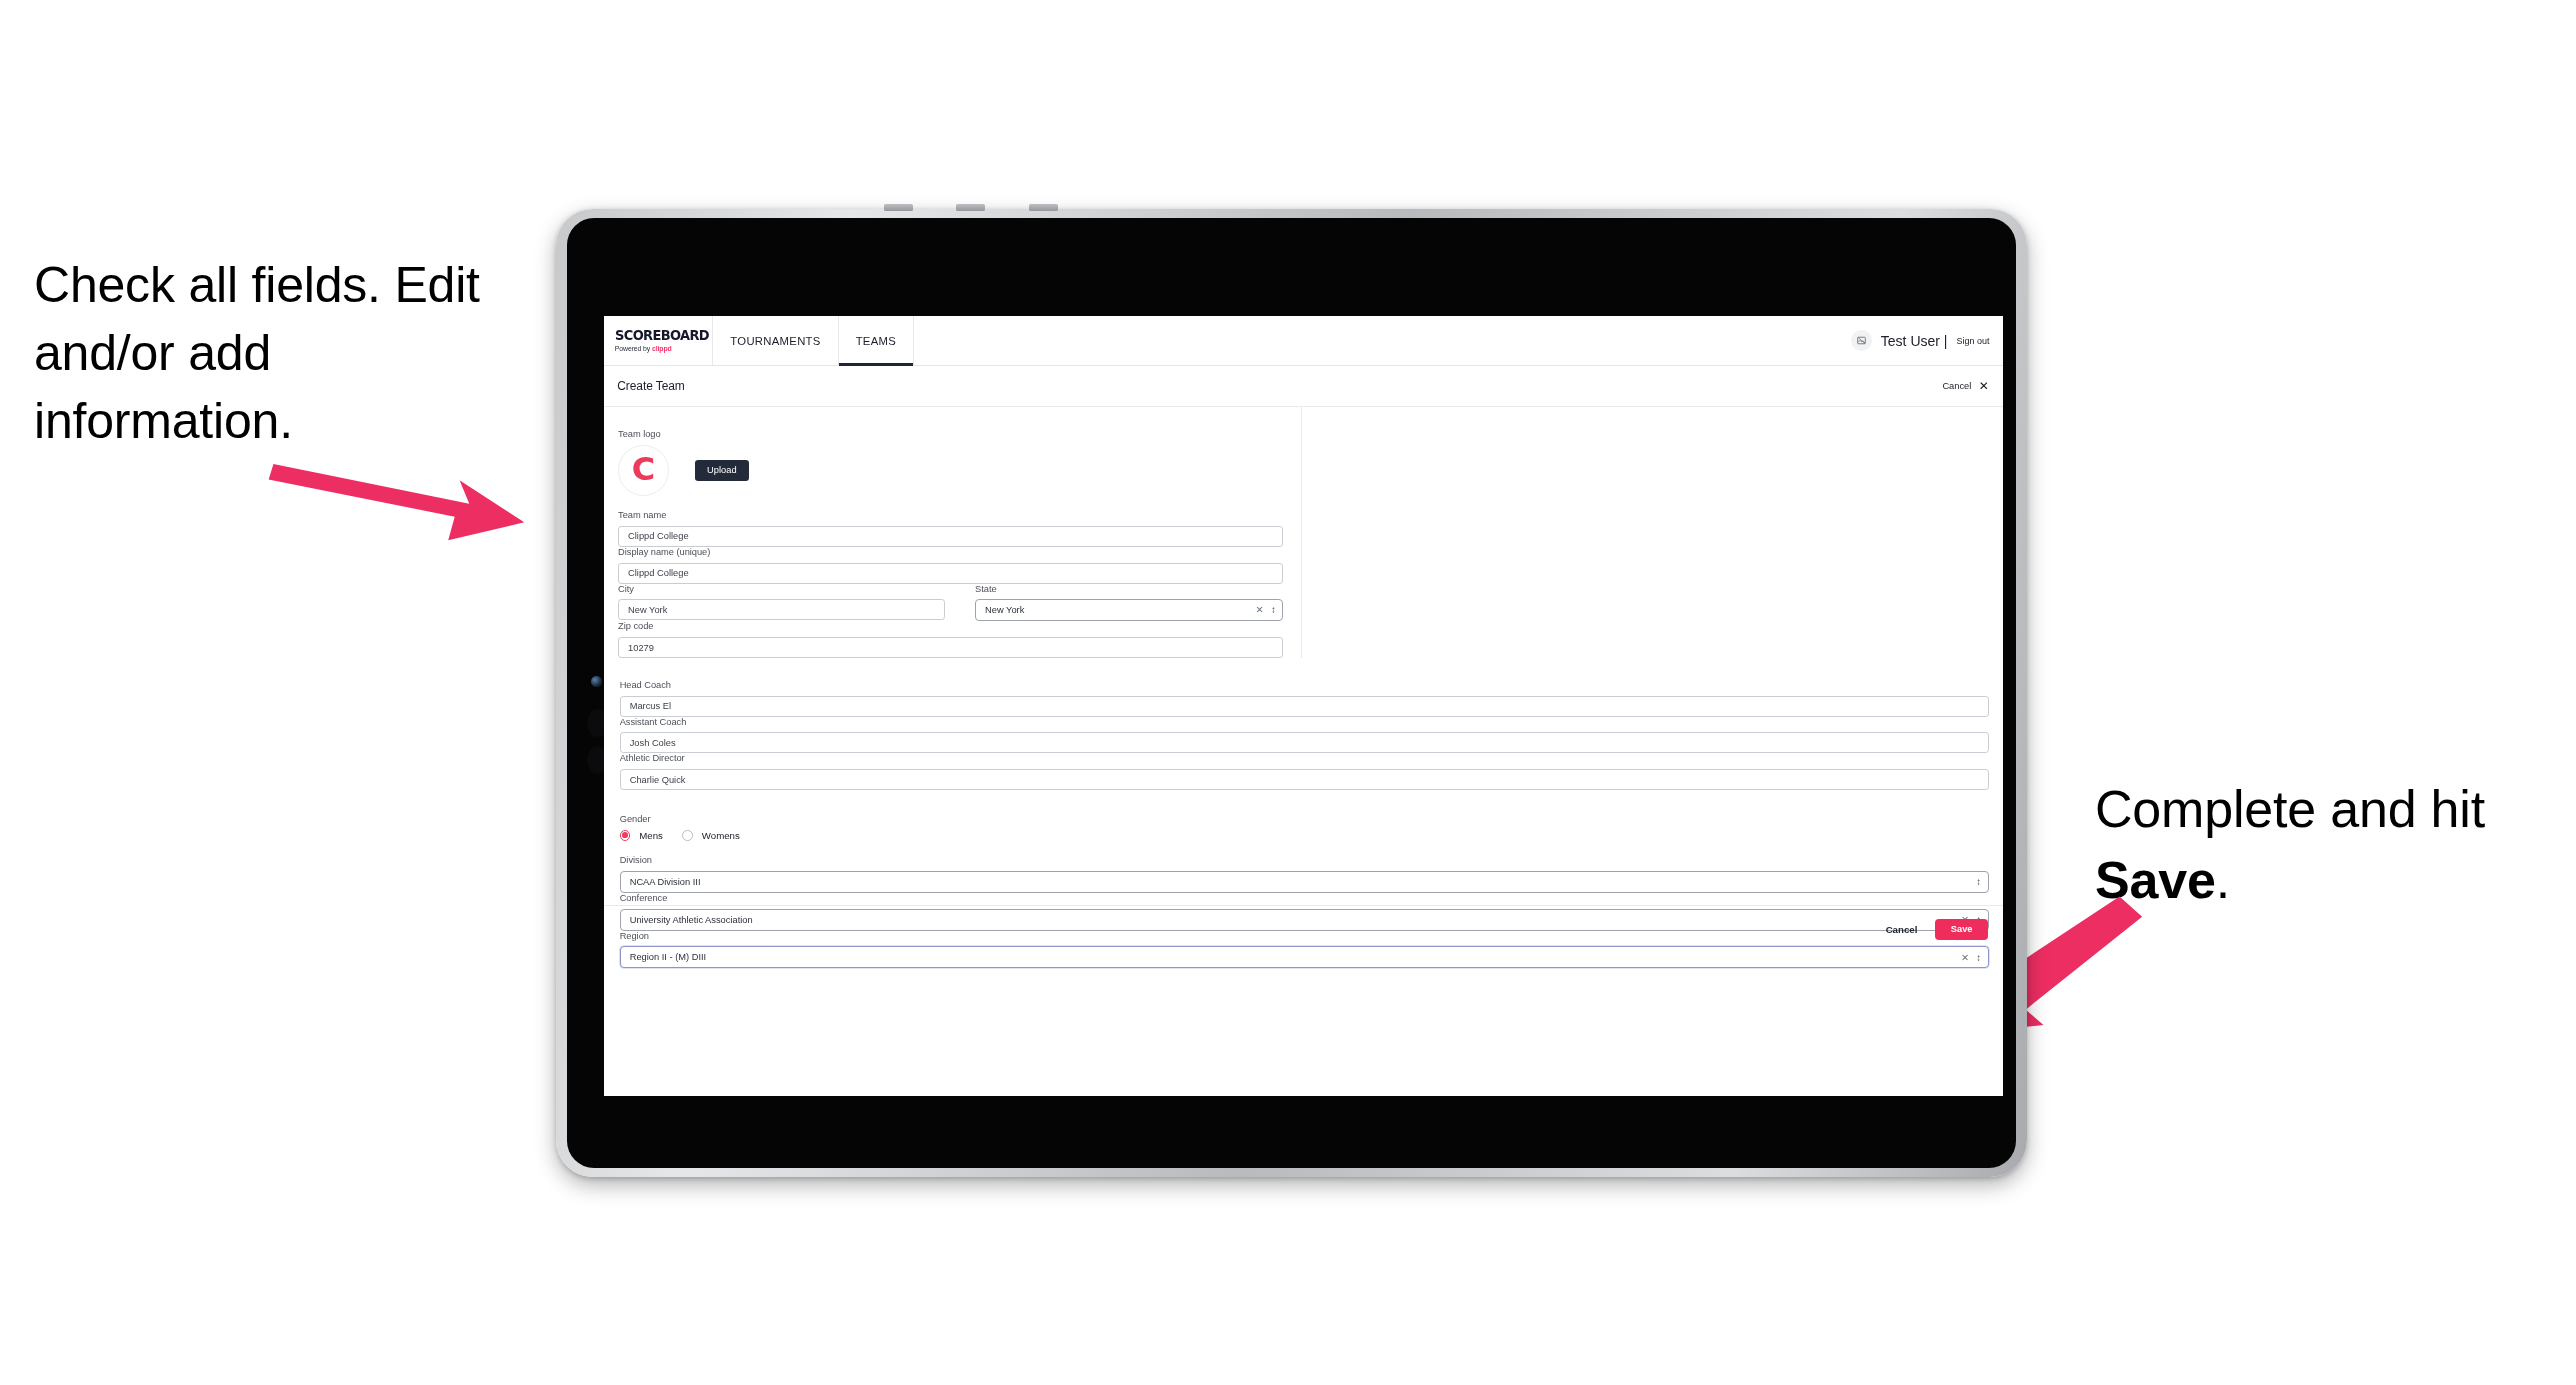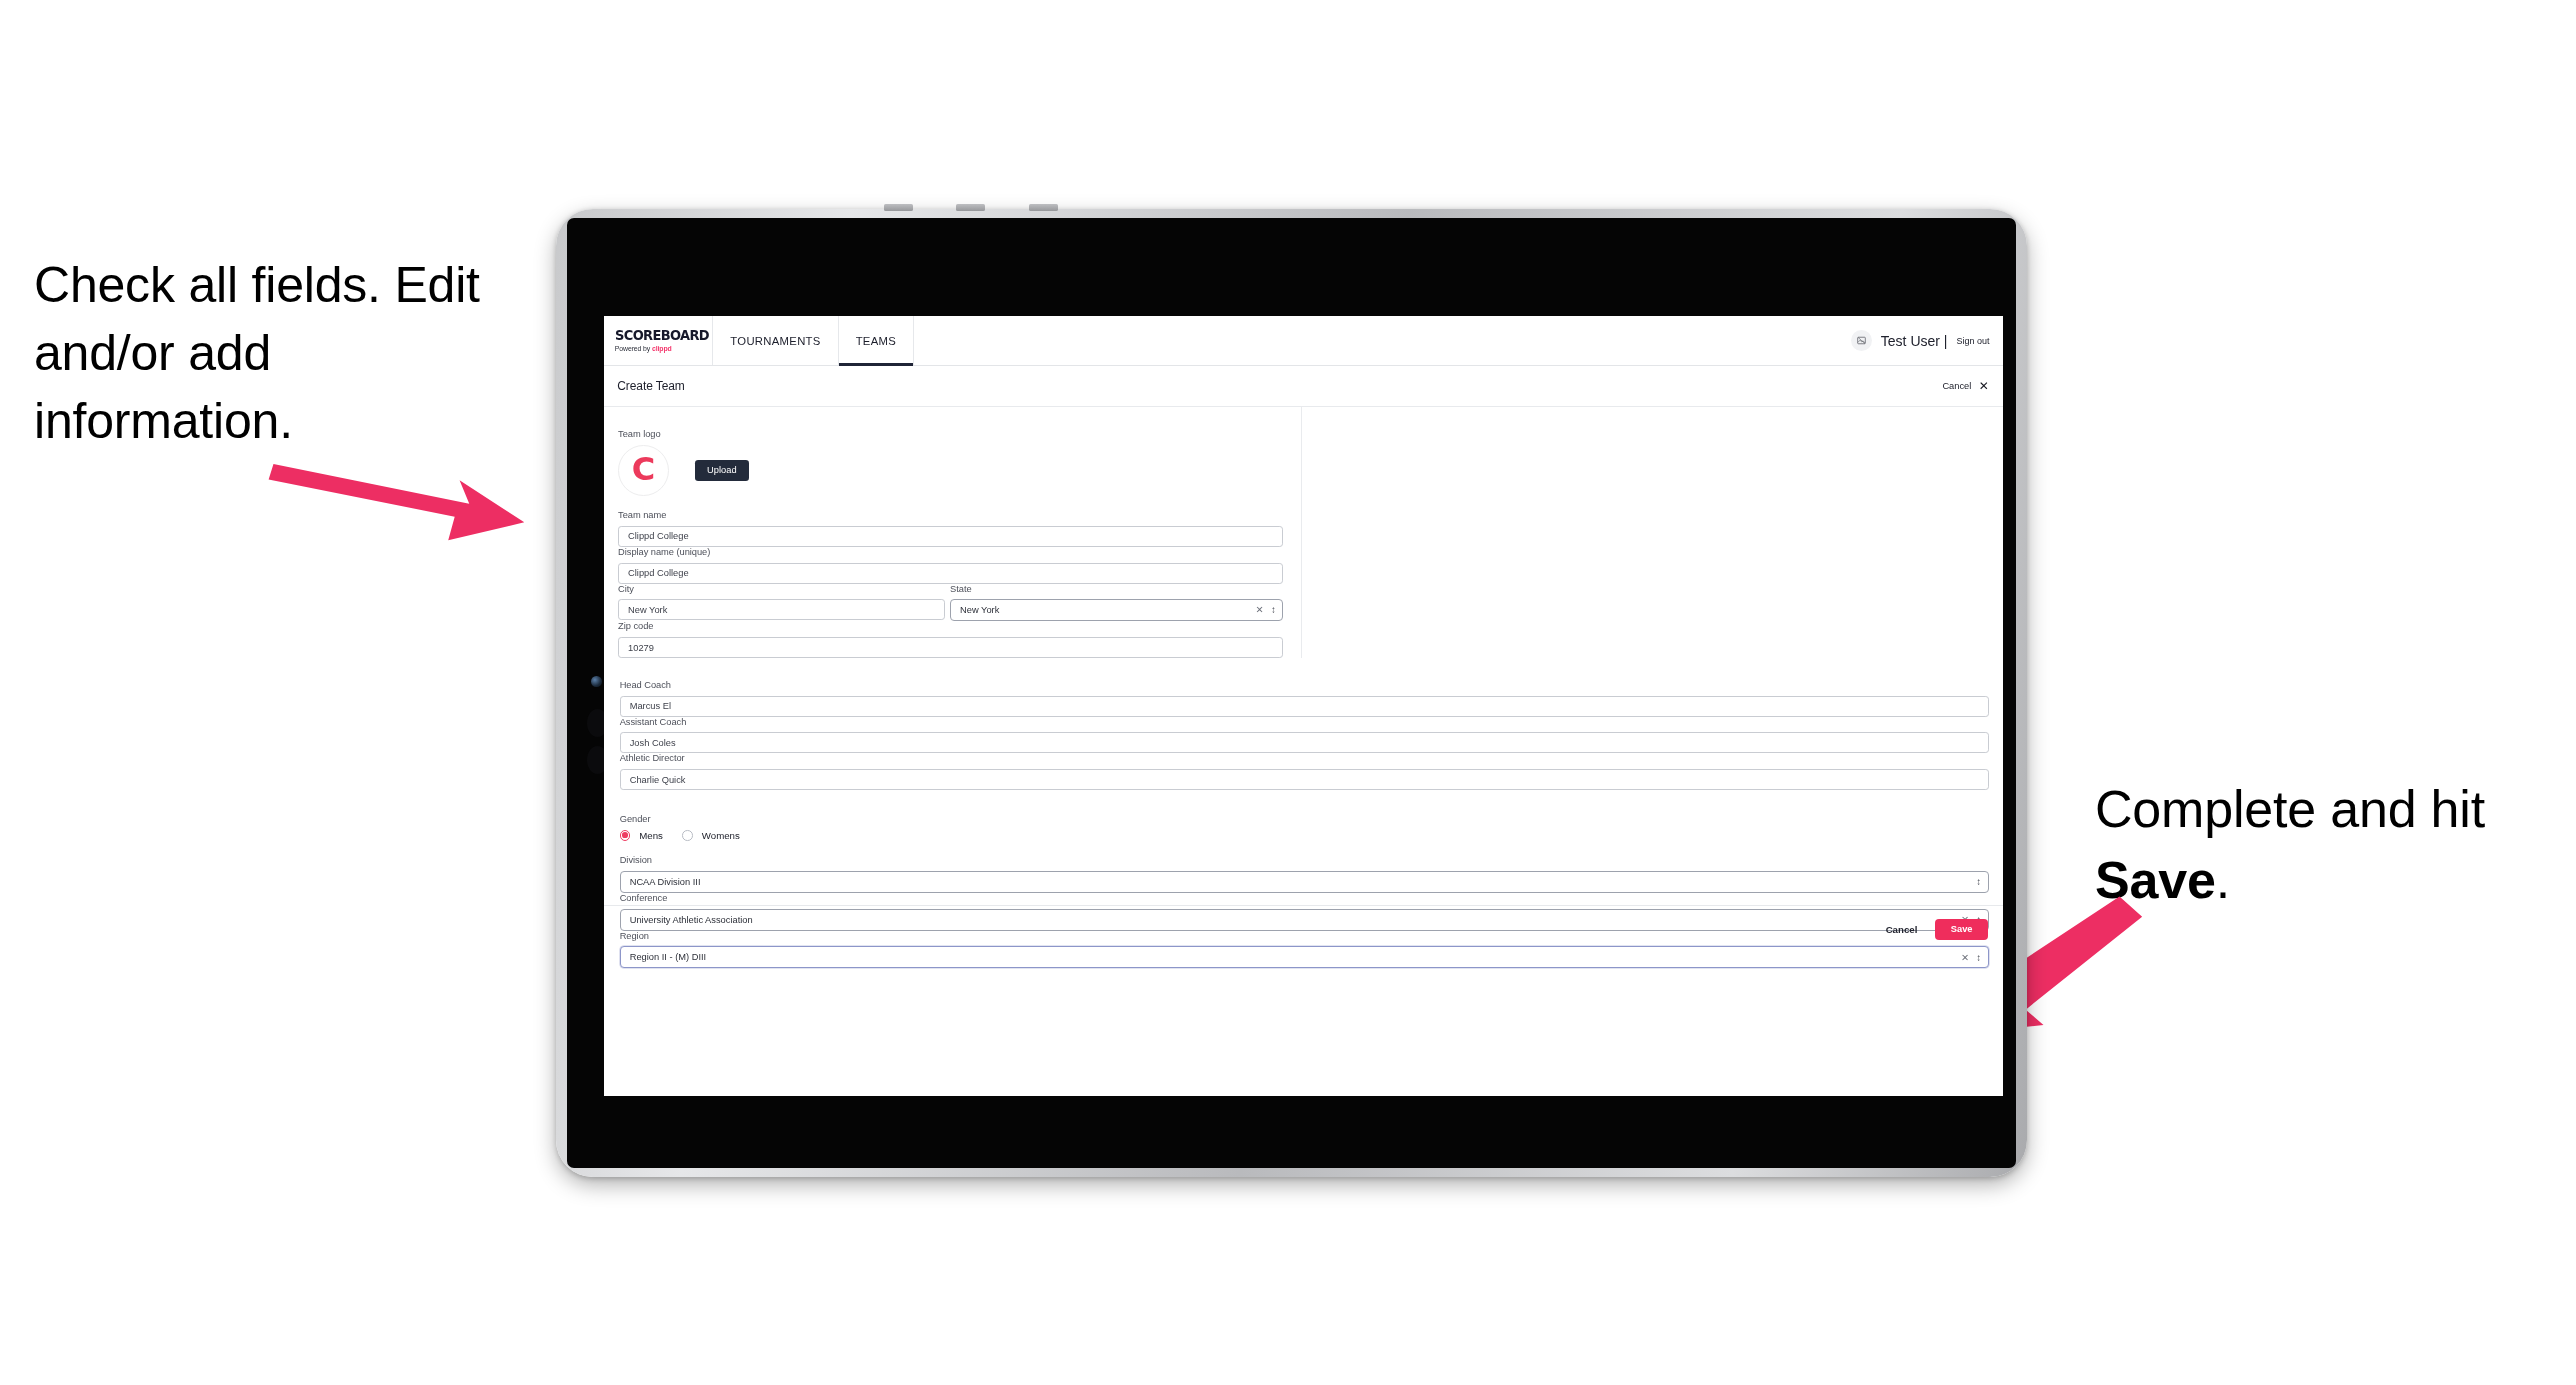--- a/index.html
+++ b/index.html
@@ -56,21 +56,21 @@
     border-radius: 37px;
     box-shadow: 0 8px 21px rgba(0,0,0,0.30), 0 1.6px 4.9px rgba(0,0,0,0.18);
   }
   #tablet-screen {
     position: absolute;
     left: 11.3px;
     top: 9px;
     right: 11.3px;
     bottom: 9px;
     background: #050505;
-    border-radius: 7px;
+    border-radius: 27px;
   }
   .edge-btn {
     position: absolute;
     background: linear-gradient(180deg,#bdbec1,#96979a);
     border-radius: 1.6px;
   }
   #btn-top-1 { left: 328px; top: -4.9px; width: 29px; height: 6.5px; }
   #btn-top-2 { left: 400px; top: -4.9px; width: 29px; height: 6.5px; }
   #btn-top-3 { left: 473px; top: -4.9px; width: 29px; height: 6.5px; }
   .side-dot {
@@ -329,21 +329,21 @@
   #colour-row { display: flex; align-items: center; gap: 6.5px; }
   #colour-input { flex: 1; }
   #colour-swatch {
     width: 19.4px;
     height: 21px;
     border-radius: 3.2px;
     background: #F43168;
   }
 
   
-  #city-state-row { display: flex; gap: 5px; }
+  #city-state-row { display: flex; gap: 30px; }
   #city-block { width: 327px; }
   #state-block { flex: 1; }
 
   
   #gender-row {
     display: flex;
     align-items: center;
     gap: 19.4px;
     margin-bottom: 14.6px;
     margin-top: 1.6px;

